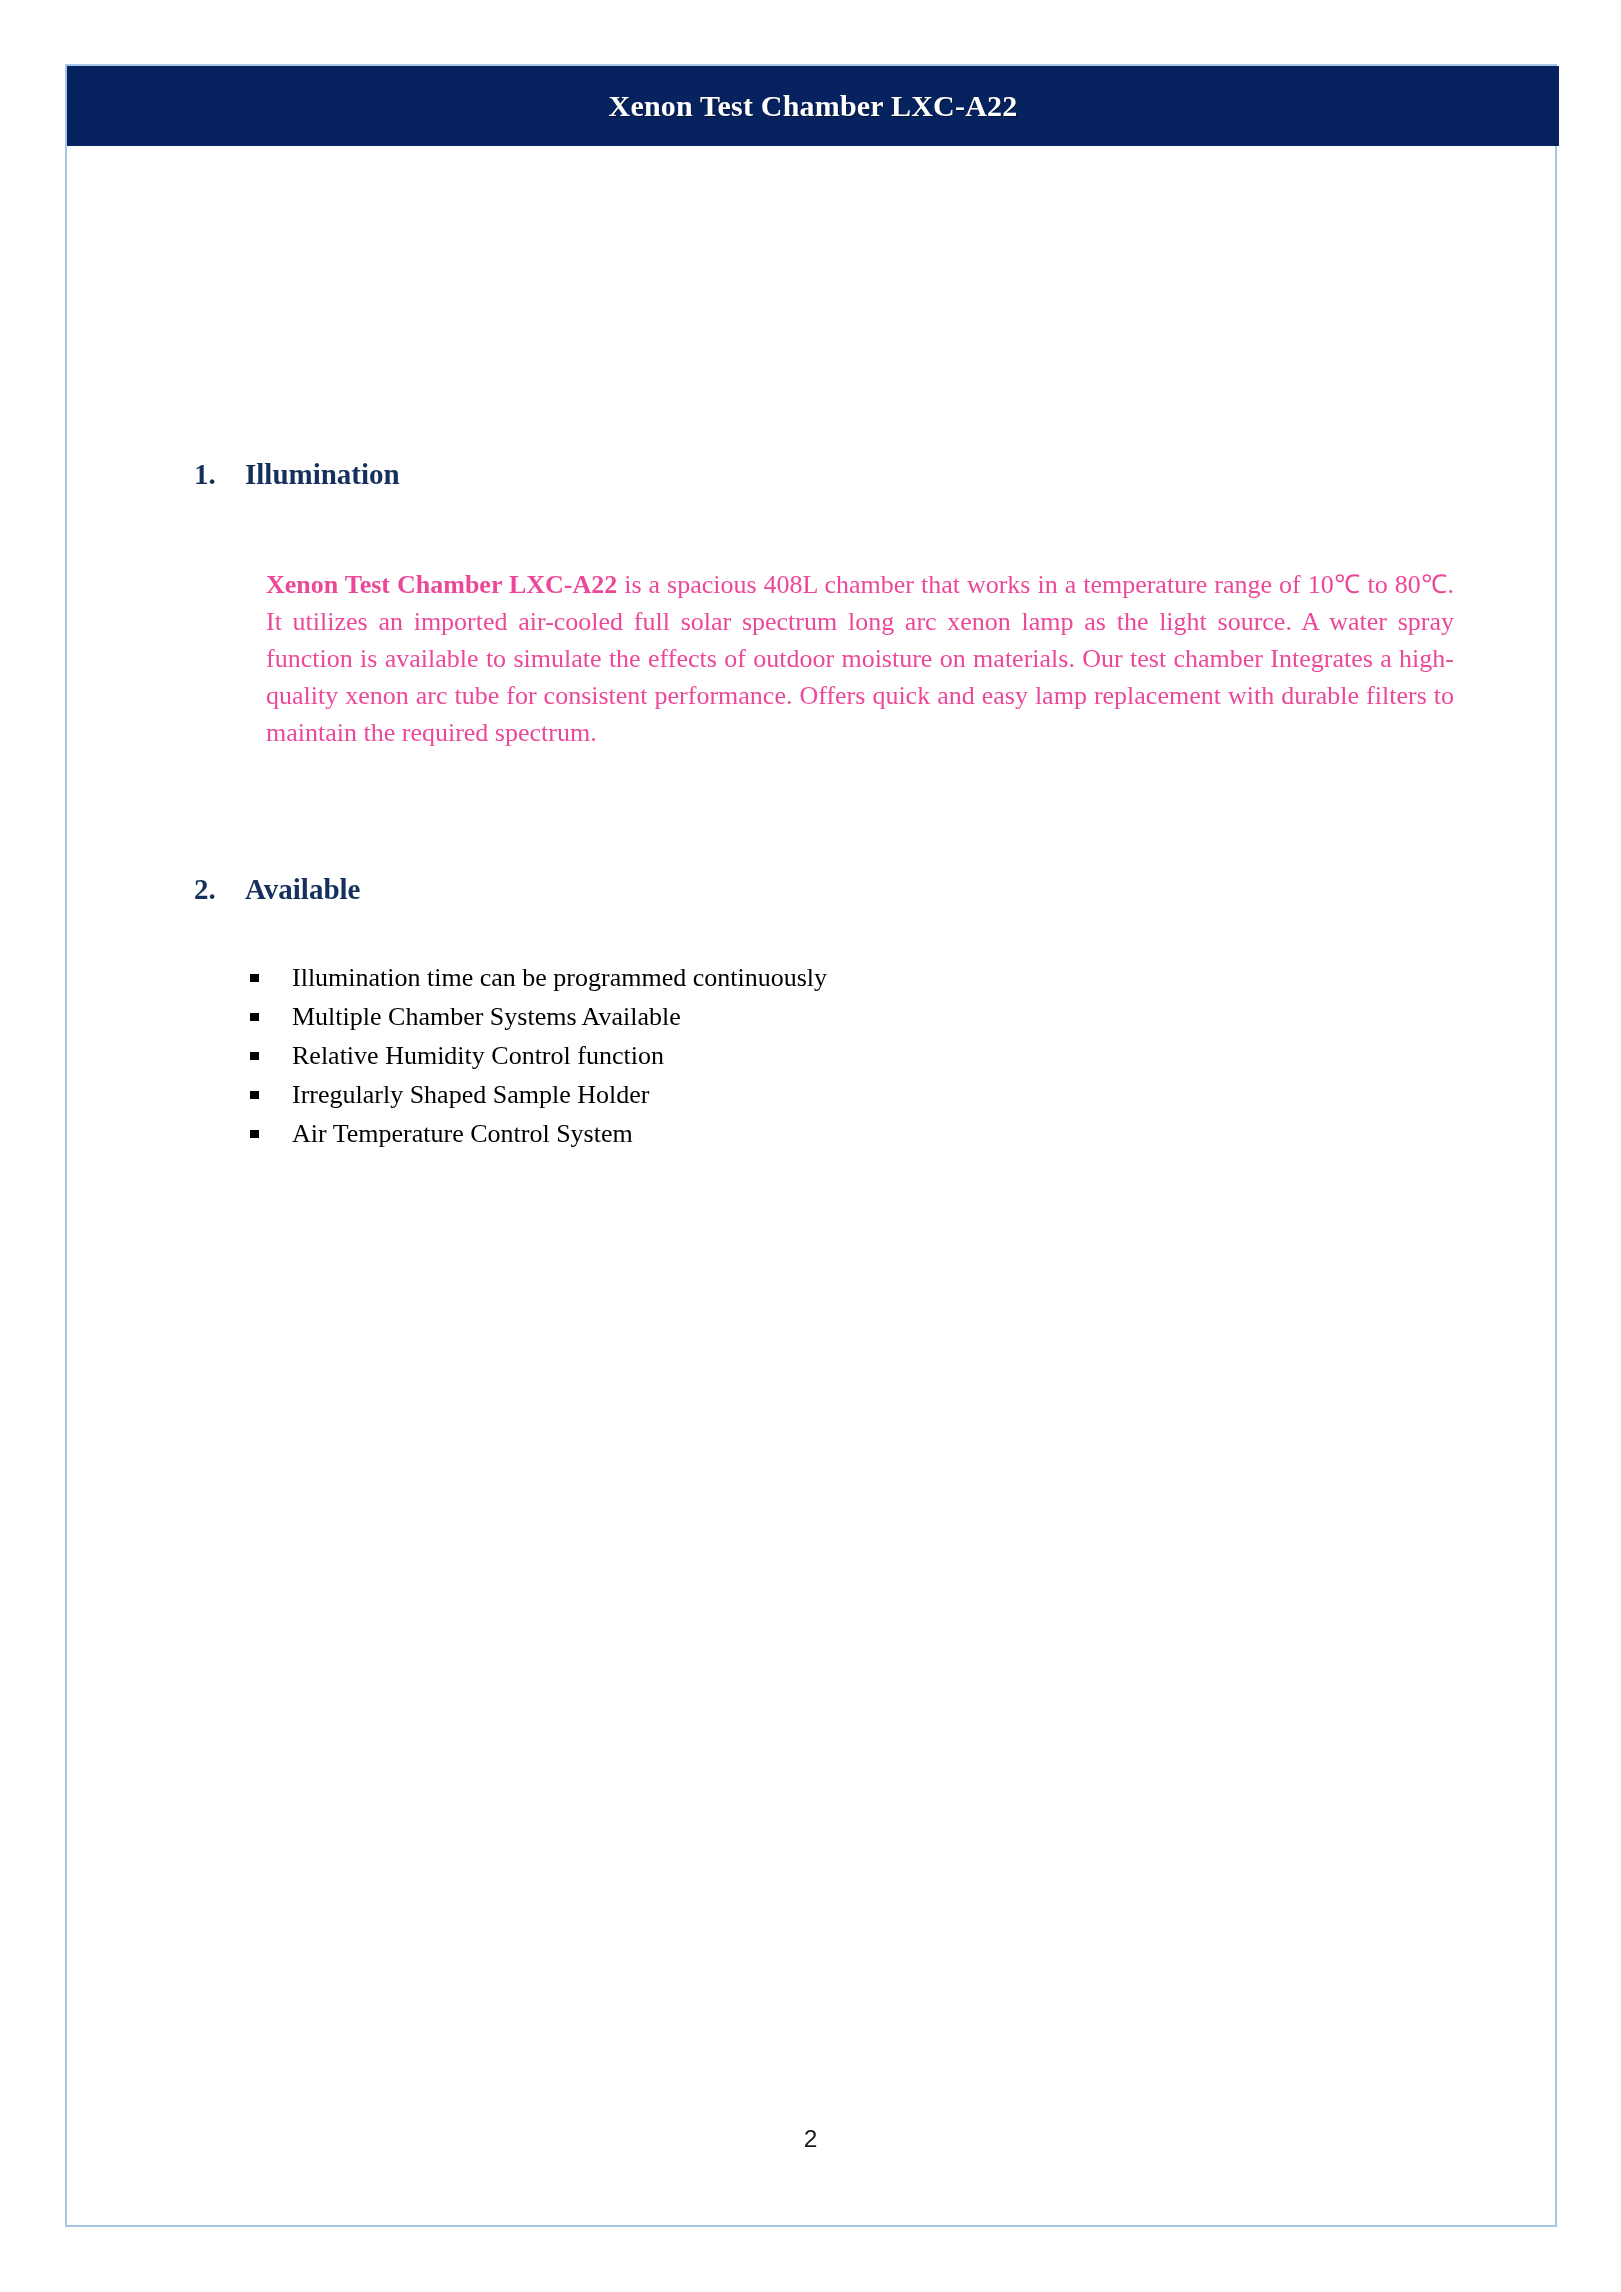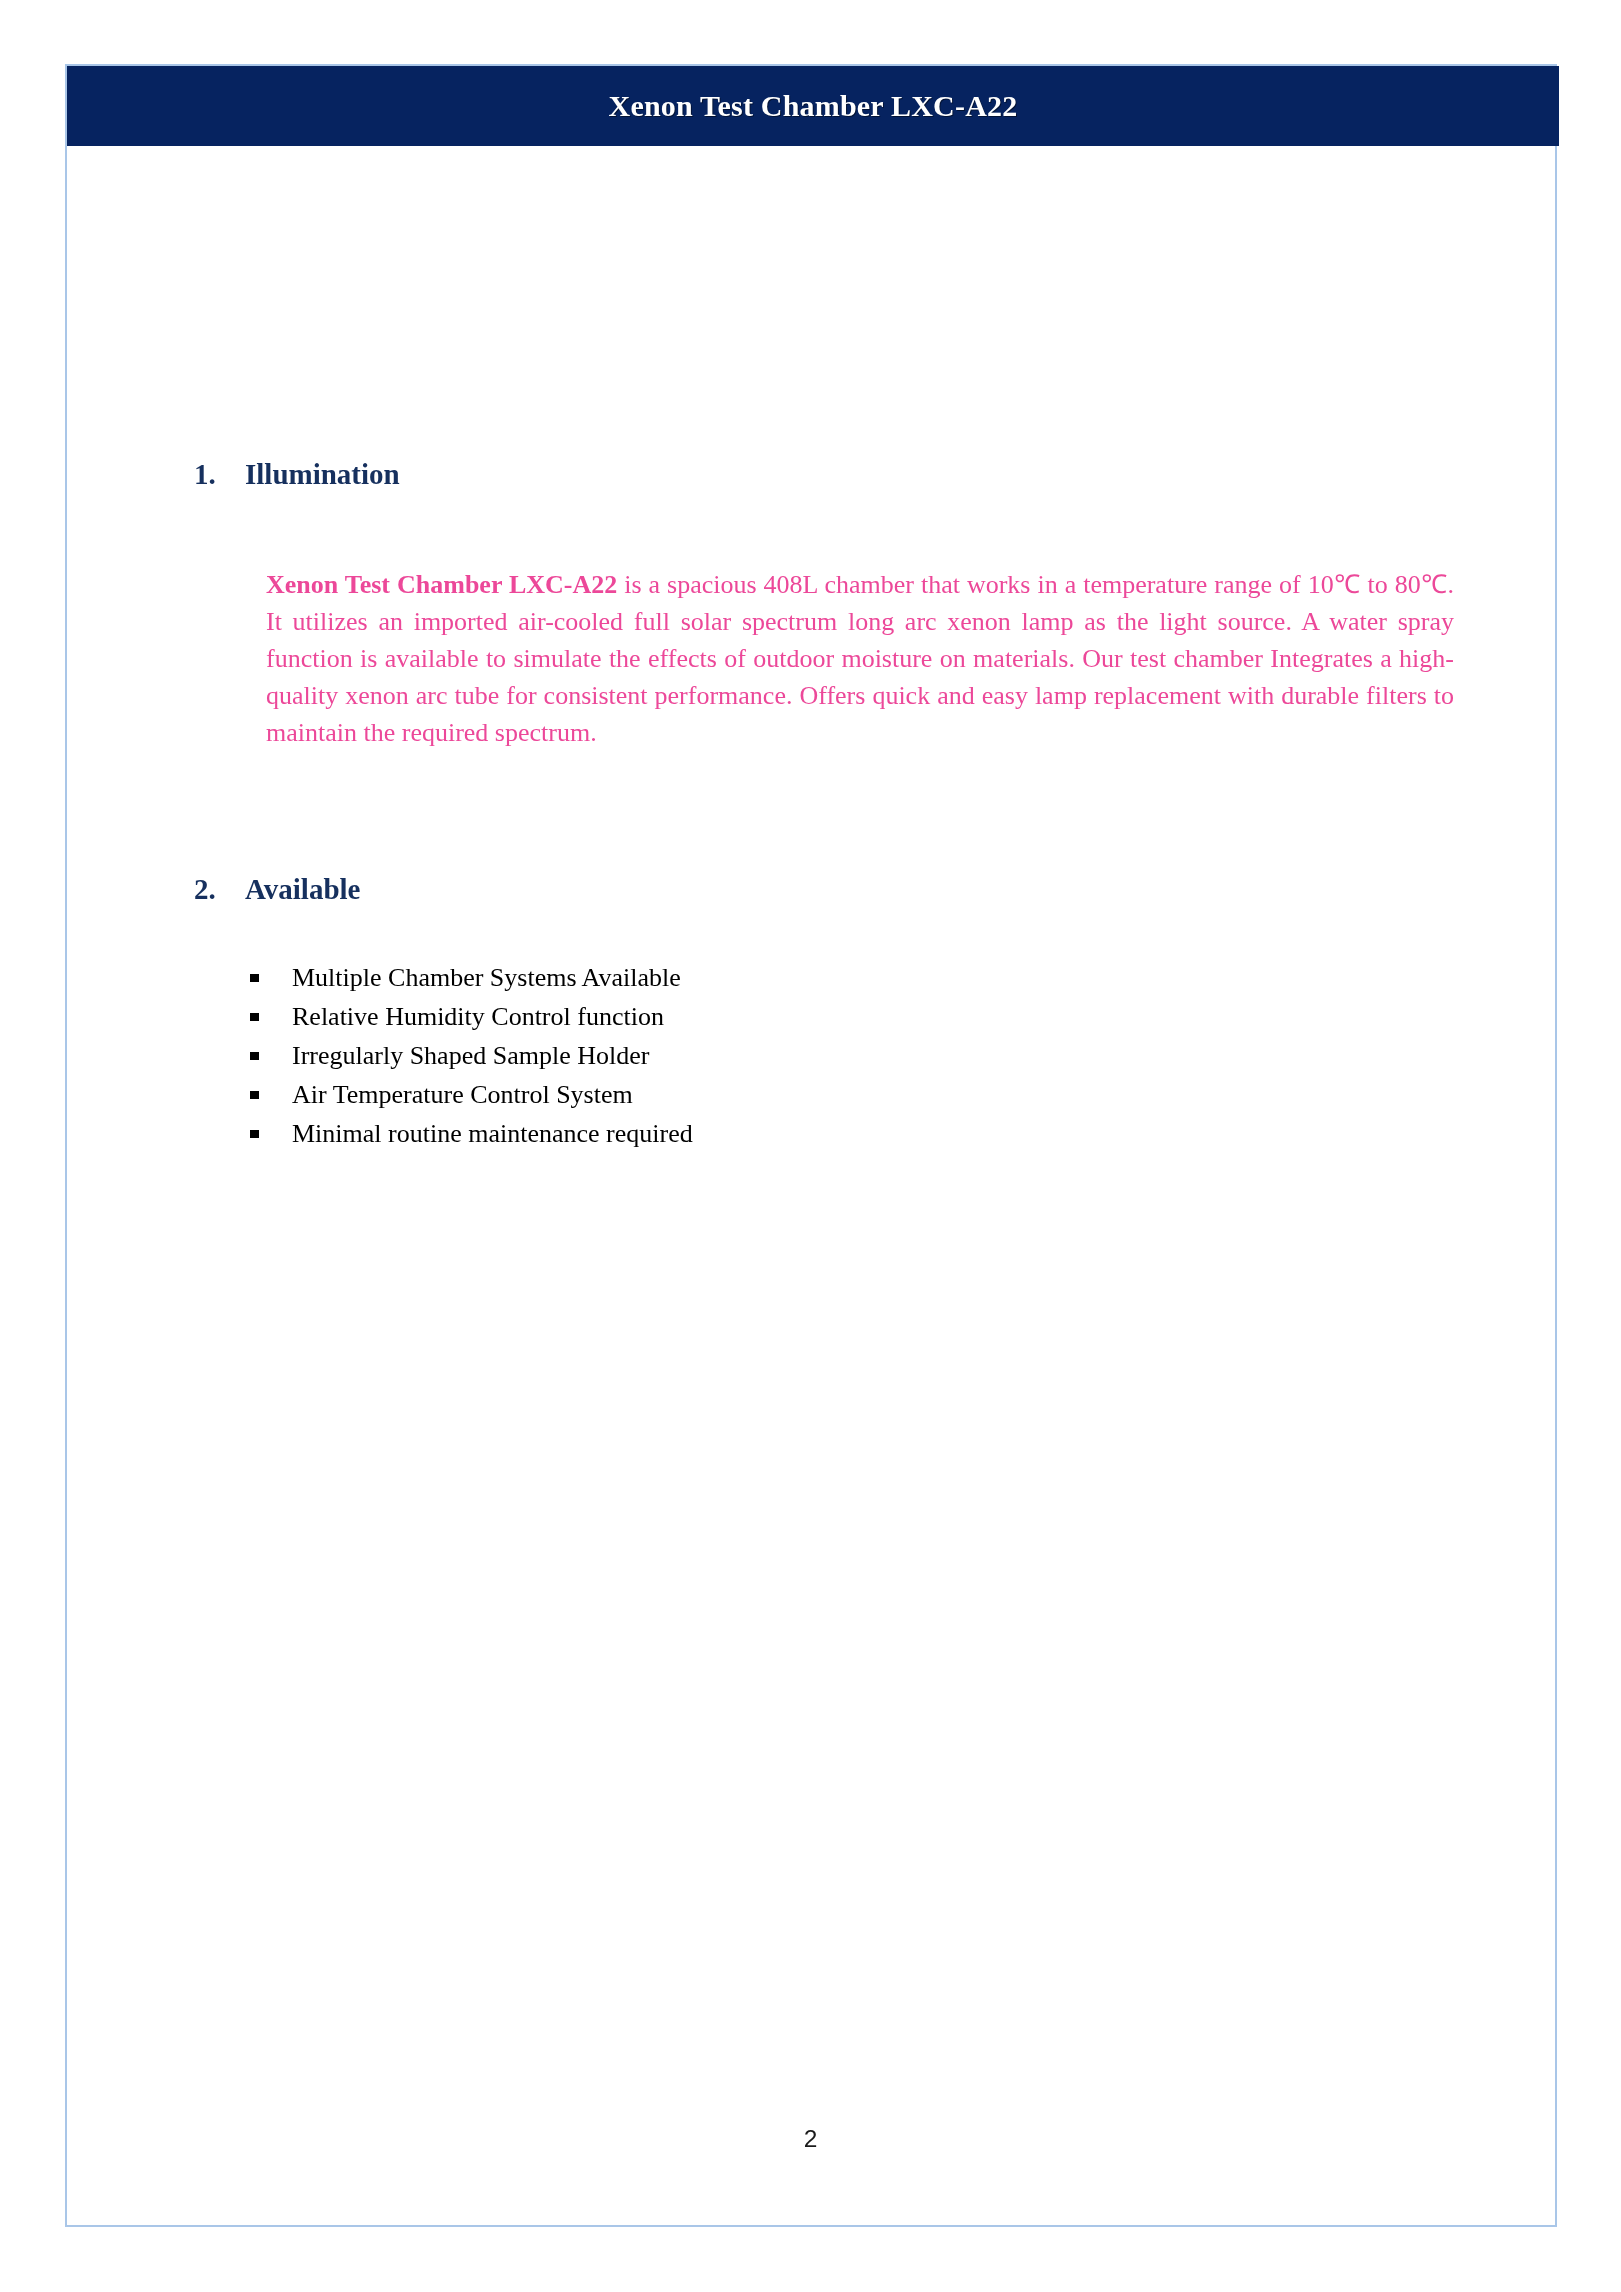--- a/index.html
+++ b/index.html
@@ -147,36 +147,36 @@
   <p class="body-paragraph" id="intro-paragraph"><span class="lead">Xenon Test Chamber LXC-A22</span><span> is a spacious 408L chamber that works in a temperature range of 10℃ to 80℃. It utilizes an imported air-cooled full solar spectrum long arc xenon lamp as the light source. A water spray function is available to simulate the effects of outdoor moisture on materials. Our test chamber Integrates a high-quality xenon arc tube for consistent performance. Offers quick and easy lamp replacement with durable filters to maintain the required spectrum.</span></p>
 
   <div class="section-heading" id="heading-features">
     <span class="num">2.</span>
     <span>Available</span>
   </div>
 
   <ul id="features-list">
     <li>
       <span class="bullet-square"></span>
+      <span>Illumination time can be programmed continuously</span>
+    </li>
+    <li>
+      <span class="bullet-square"></span>
       <span>Multiple Chamber Systems Available</span>
     </li>
     <li>
       <span class="bullet-square"></span>
       <span>Relative Humidity Control function</span>
     </li>
     <li>
       <span class="bullet-square"></span>
       <span>Irregularly Shaped Sample Holder</span>
     </li>
     <li>
       <span class="bullet-square"></span>
       <span>Air Temperature Control System</span>
     </li>
-    <li>
-      <span class="bullet-square"></span>
-      <span>Minimal routine maintenance required</span>
-    </li>
   </ul>
 
   <div id="page-number">2</div>
 
 </div>
 
 
 </body></html>

